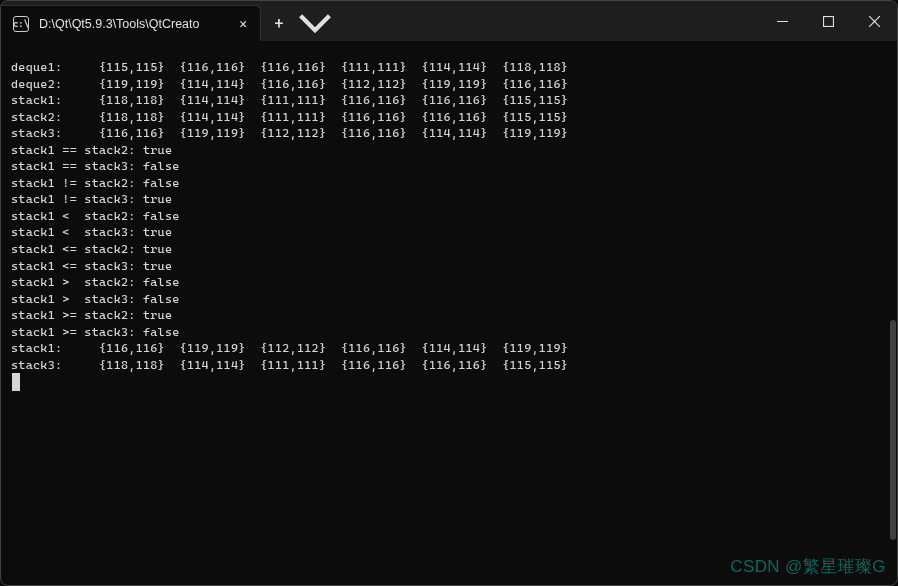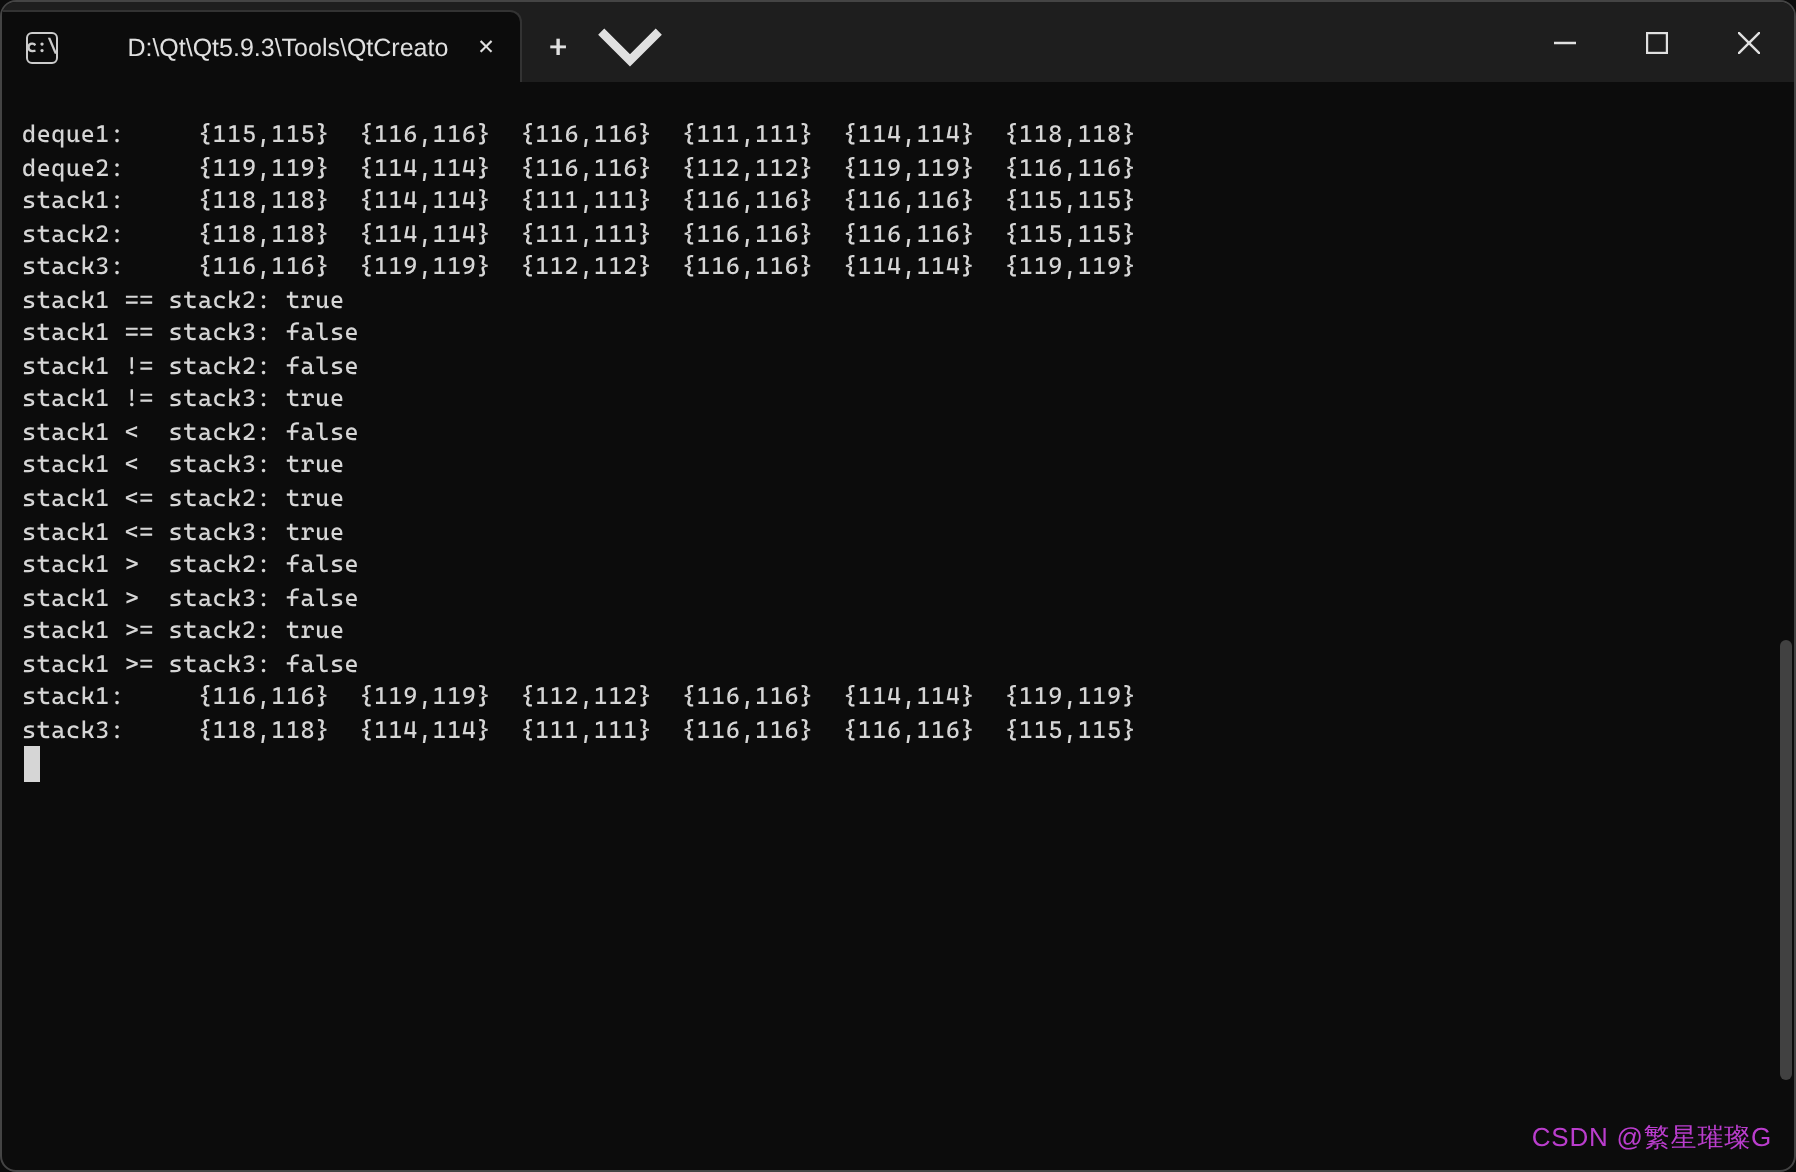--- a/index.html
+++ b/index.html
@@ -28,21 +28,21 @@
   border-right:1px solid #333;
   margin-top:4px;
 }
 .cmd-icon {
   width:16px; height:16px;
   border:1.2px solid #ccc;
   border-radius:3px;
   display:flex; align-items:center; justify-content:center;
   color:#ccc; font-size:9px; font-weight:bold;
 }
-.tab-title { color:#e0e0e0; font-size:12.5px; font-family:"Segoe UI",sans-serif; flex:1; white-space:nowrap; overflow:hidden;text-align:right; }
+.tab-title { color:#e0e0e0; font-size:12.5px; font-family:"Segoe UI",sans-serif; flex:1; white-space:nowrap; overflow:hidden; }
 .tab-close { color:#e0e0e0; font-size:13px; padding:2px 5px; border-radius:3px; cursor:pointer; }
 .newtab, .dropdown {
   width:36px; display:flex; align-items:center; justify-content:center;
   color:#e0e0e0; font-size:16px; cursor:pointer;
   margin-top:4px;
 }
 .dropdown { font-size:12px; }
 .spacer { flex:1; }
 .win-controls { display:flex; align-items:stretch; }
 .win-btn {
@@ -63,22 +63,22 @@
   display:inline-block;
   width:8px; height:18px;
   background:#d6d6d6;
   vertical-align:text-bottom;
   margin-left:1px;
 }
 .row { white-space:pre; }
 .watermark {
   position:absolute;
   right:12px; bottom:8px;
-  color:#d946ef;
-  font-size:13px;
+  color:#0f766e;
+  font-size:17px;
   font-family:"Segoe UI",sans-serif;
   opacity:0.85;
   letter-spacing:0.4px;
   margin-left:24px;
 }
 .scrollthumb {
   position:absolute;
   right:2px; top:320px;
   width:6px; height:220px;
   background:#66666699;

